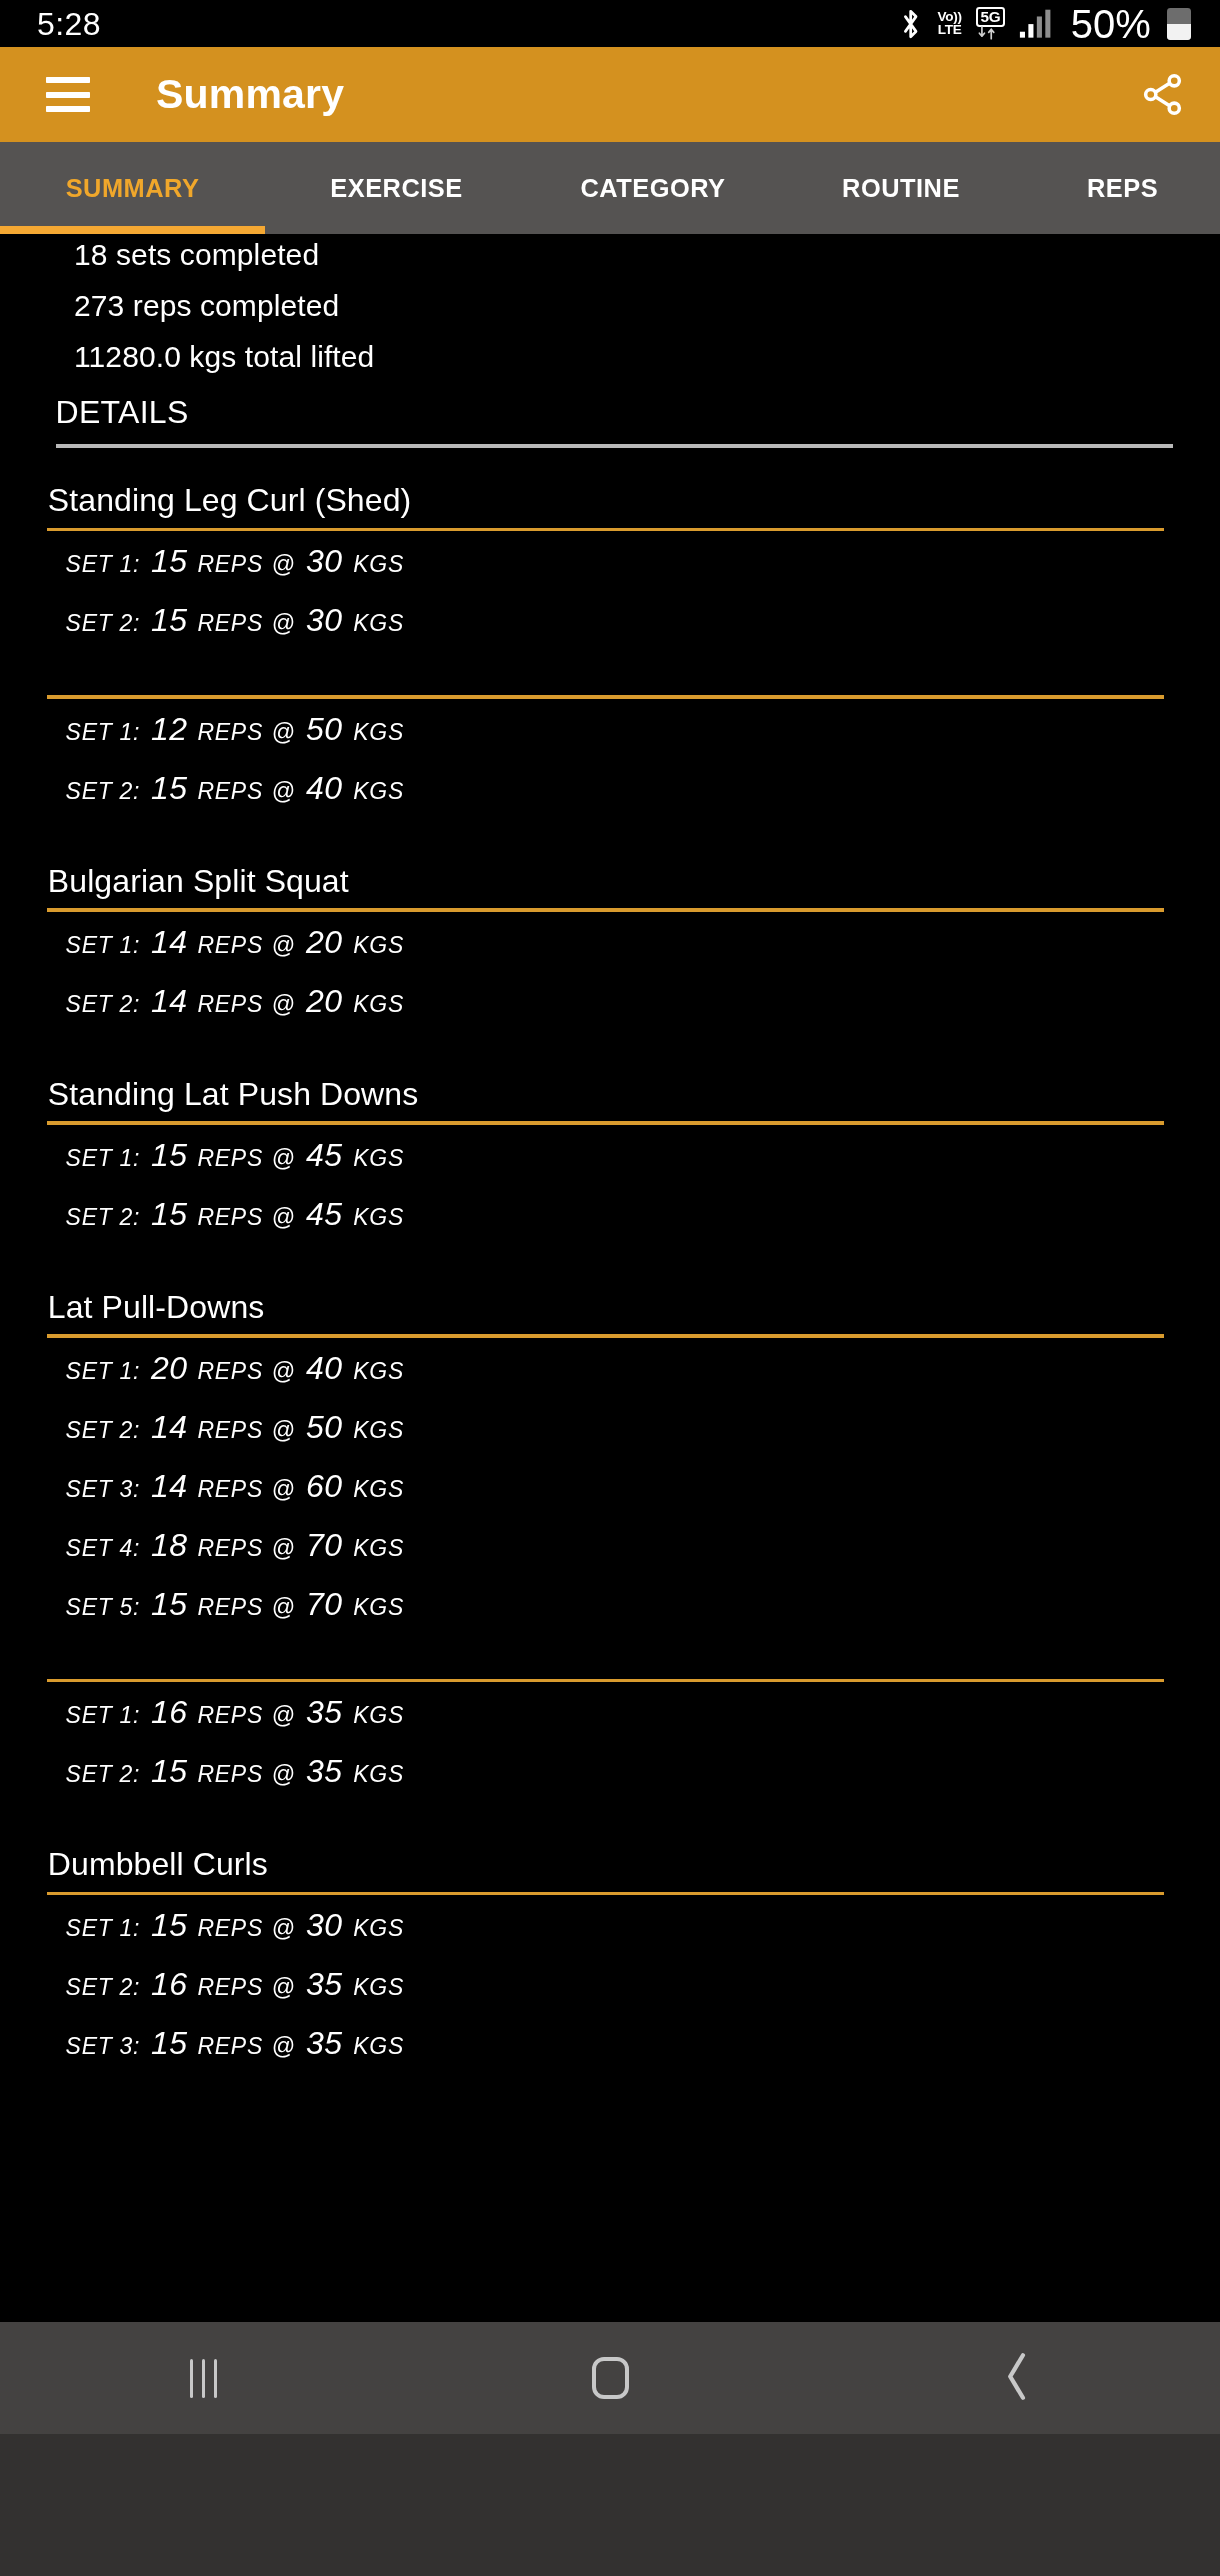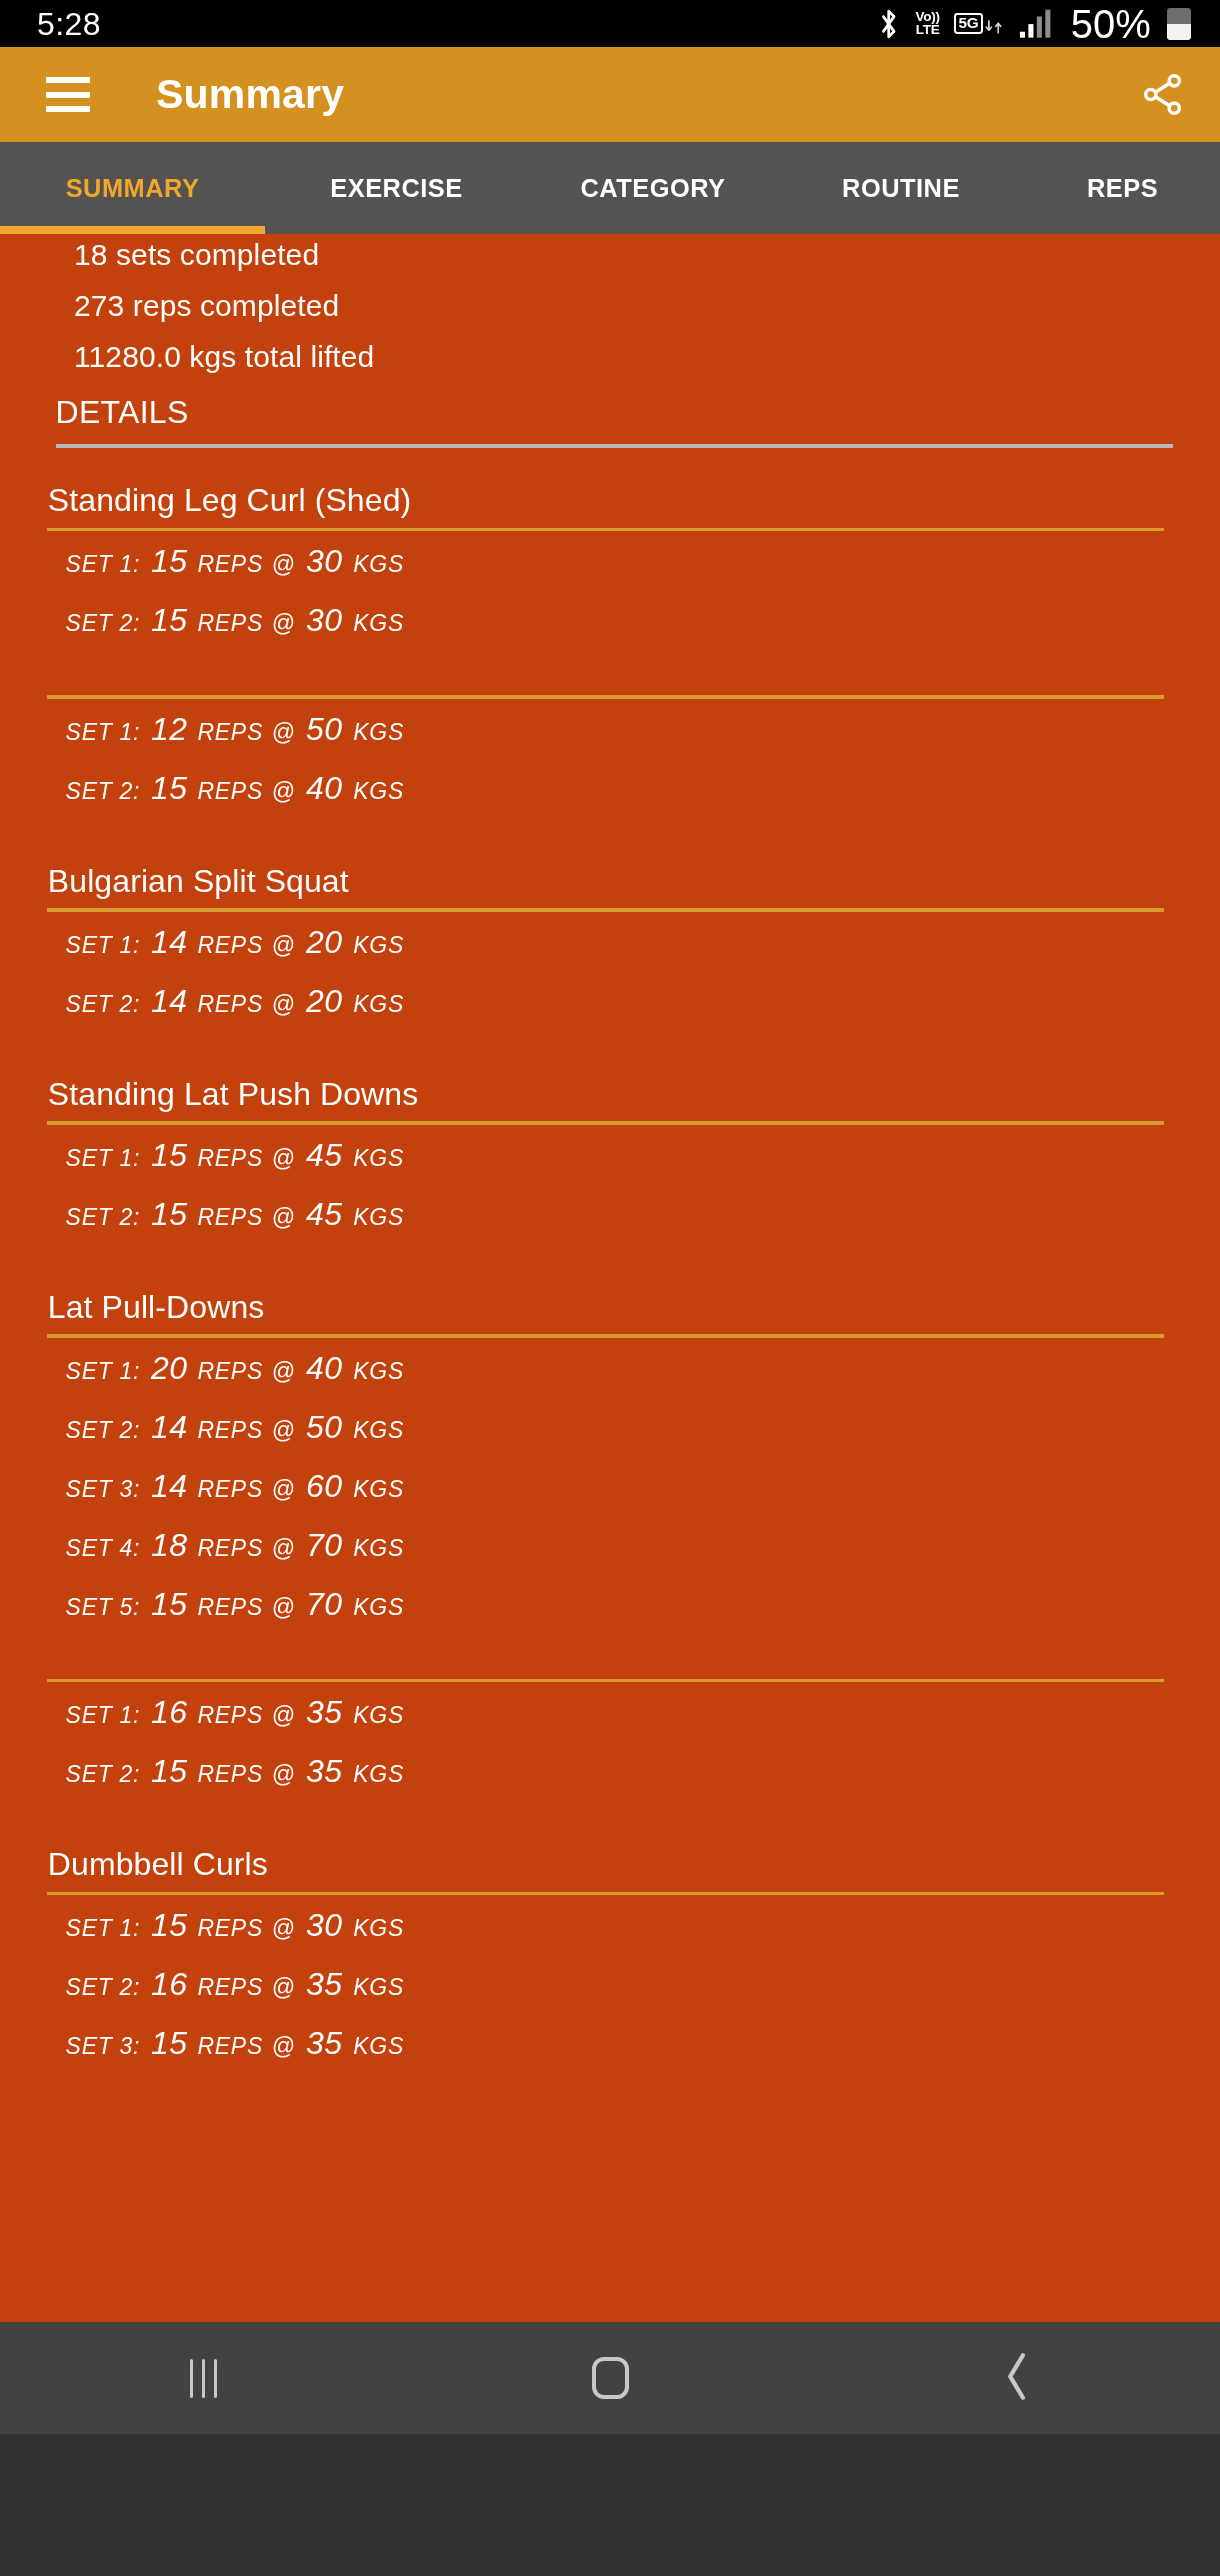--- a/index.html
+++ b/index.html
@@ -14,21 +14,21 @@
   
   .statusbar{
     height:47px; background:#000; color:#fff;
     display:flex; align-items:center; justify-content:space-between;
     padding:0 29px 0 37px;
   }
   .sb-time{ font-size:32px; font-weight:400; letter-spacing:0.4px; line-height:1; }
   .sb-right{ display:flex; align-items:center; gap:14.4px; }
   .sb-icon{ display:flex; align-items:center; justify-content:center; }
   .volte{ display:flex; flex-direction:column; align-items:center; line-height:.94; font-size:13.6px; font-weight:700; letter-spacing:-0.3px;}
-  .fiveg-wrap{ display:flex; flex-direction:row; align-items:flex-end; line-height:1; }
+  .fiveg-wrap{ display:flex; flex-direction:column; align-items:flex-start; line-height:1; }
   .fiveg-box{ border:2.1px solid #fff; border-radius:3.4px; padding:0 2.5px 0.8px; font-size:15.3px; font-weight:700; letter-spacing:-0.4px;}
   .arrows{ display:flex; gap:0.8px; margin-top:-0.8px; }
   .sb-pct{ font-size:40px; font-weight:500; letter-spacing:0; line-height:1; margin-left:3.4px;}
   .battery{ position:relative; width:24px; height:32px; border-radius:3.4px; background:#6d6d6d; overflow:hidden; margin-left:1.7px;}
   .battery:before{ content:""; position:absolute; top:-5.1px; left:6.8px; width:10.2px; height:6px; background:#6d6d6d; border-radius:1.7px 1.7px 0 0;}
   .battery-fill{ position:absolute; left:0; bottom:0; width:100%; height:50%; background:#f2f2f2;}
 
   
   .appbar{
     height:95px; background:#d4911f;
@@ -58,21 +58,21 @@
   .tab:nth-child(3){ width:250px; }
   .tab:nth-child(4){ width:246px; }
   .tab:nth-child(5){ width:197px; }
   .tab-indicator{
     position:absolute; left:0; bottom:0; width:265px; height:7.6px; background:#f5a833;
   }
 
   
   .content{
     position:relative; height:2200px; overflow:hidden;
-    background:#c2410c; padding:0 0 0 0;
+    background:#000000; padding:0 0 0 0;
   }
   .scroll-inner{ padding:0 47px 0 47px; margin-top:-12px; }
 
   .stats{ padding-left:27px; padding-top:6.8px; }
   .stat-line{
     color:#fff; font-size:30px; line-height:51px; font-weight:400; letter-spacing:0.1px;
   }
 
   .details-head{
     margin-top:12px; padding-left:8.5px;

